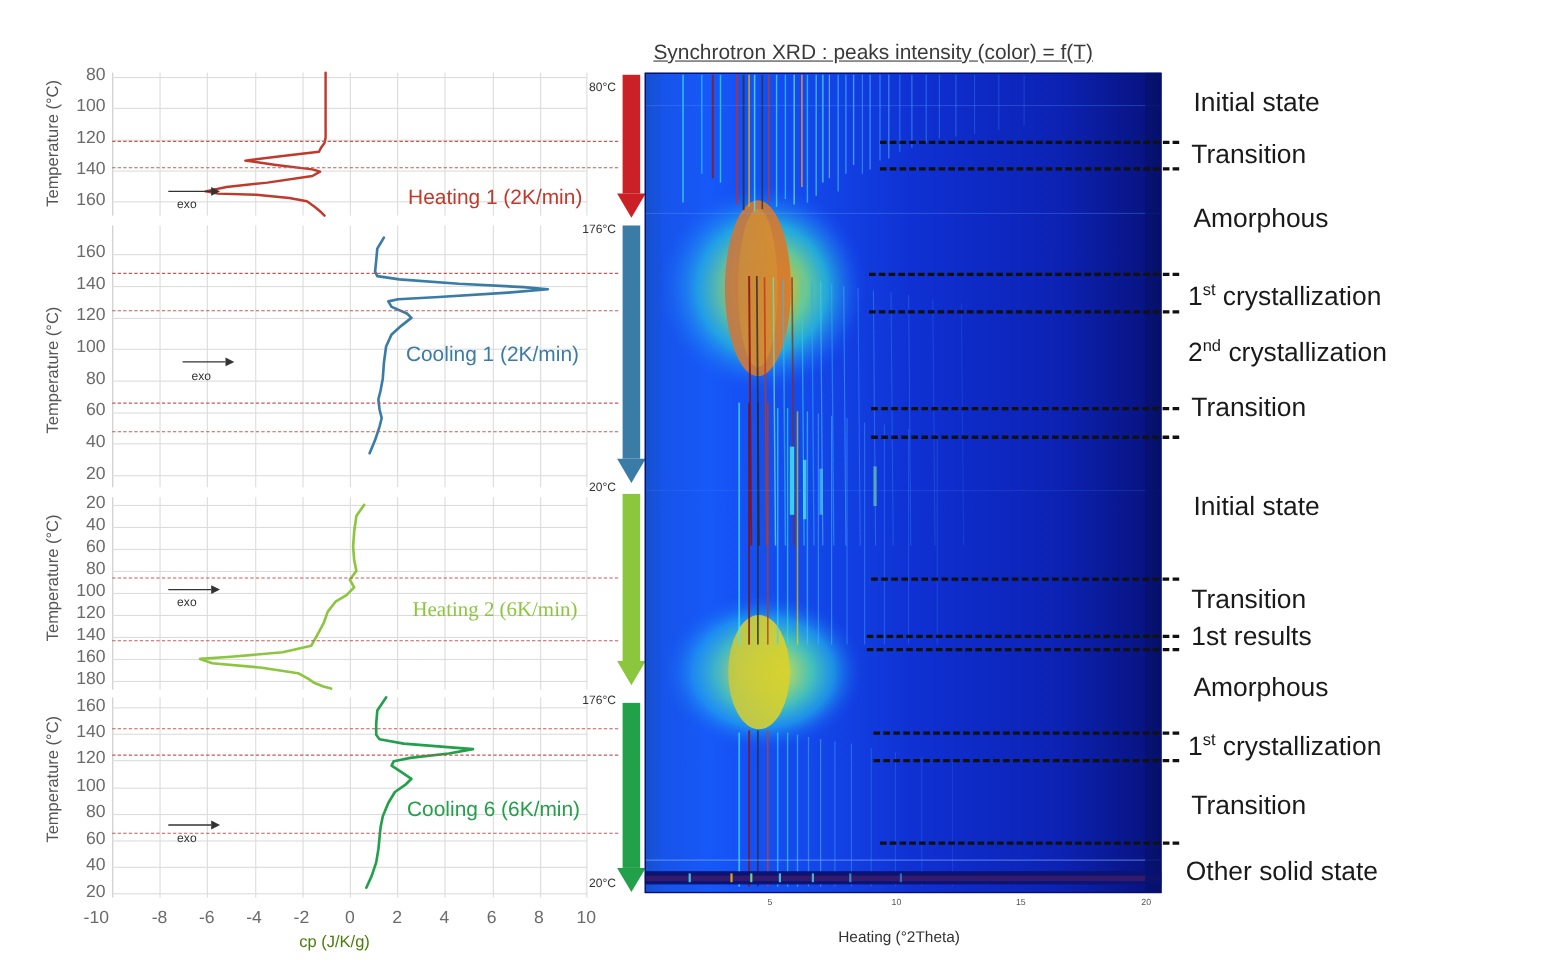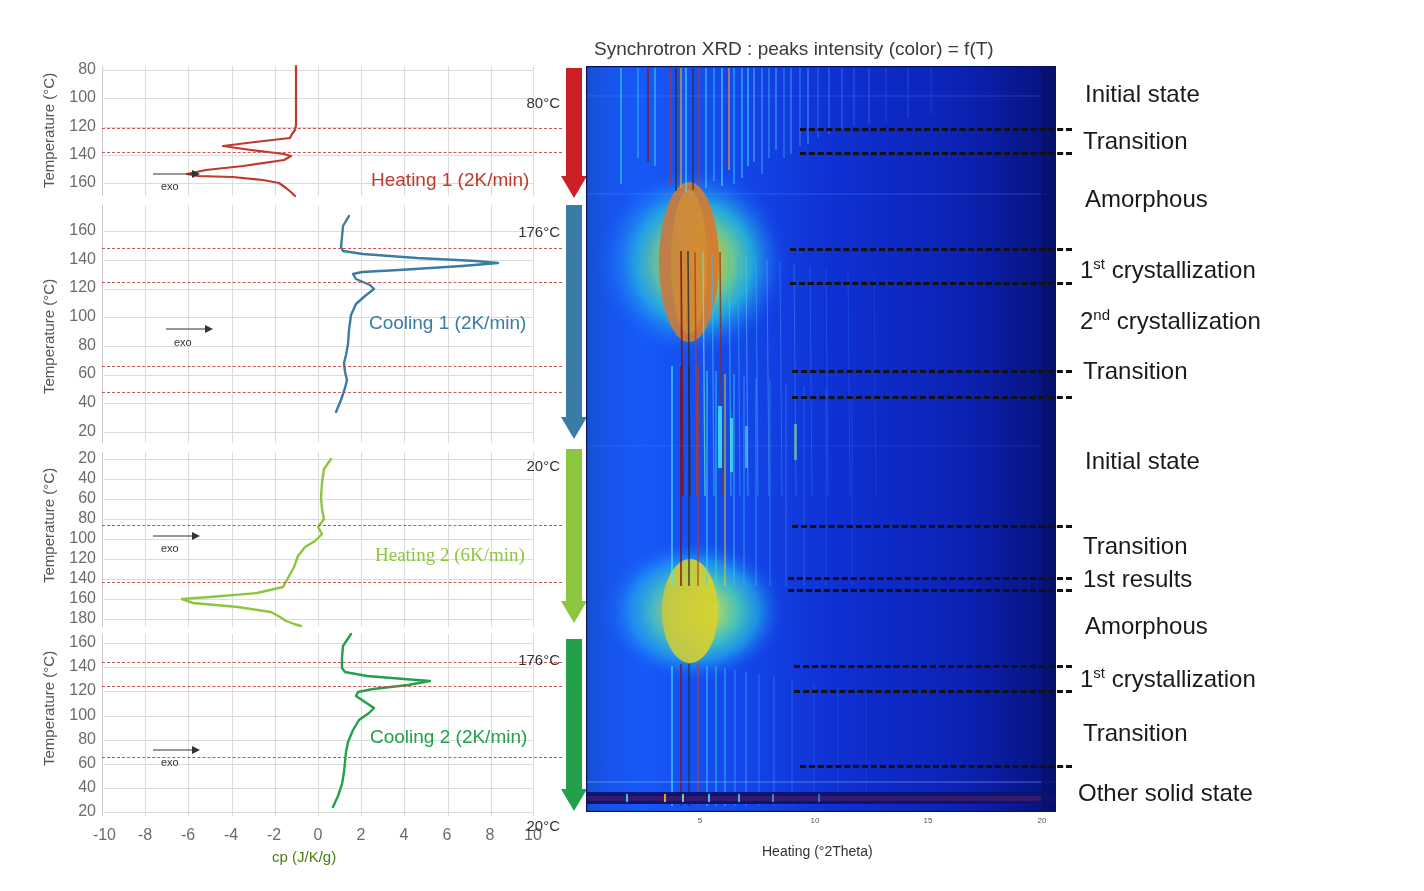--- a/index.html
+++ b/index.html
@@ -14,33 +14,33 @@
   .gridh{position:absolute;left:0;right:0;height:1px;background:#dcdcdc;}
   .pleft{position:absolute;top:0;bottom:0;left:0;width:1px;background:#c9c9c9;}
   .dscsvg{position:absolute;left:0;top:0;overflow:visible;}
   .rline{position:absolute;height:0;border-top:1.6px dashed #c0504d;opacity:.95;}
   .curvelbl{position:absolute;font-size:19px;white-space:nowrap;font-weight:400;}
   .exo{position:absolute;}
   .exotxt{position:absolute;font-size:11px;color:#333;}
   .arrowcol{position:absolute;}
   .arrow-body{position:absolute;left:0;width:16px;}
   .arrow-head{position:absolute;left:-5px;width:0;height:0;border-left:13px solid transparent;border-right:13px solid transparent;}
-  .tlbl{position:absolute;font-size:15px;color:#333;white-space:nowrap;text-align:right;margin-top:20px;}
+  .tlbl{position:absolute;font-size:11px;color:#333;white-space:nowrap;text-align:right;}
   .heat{position:absolute;overflow:hidden;}
   .dash{position:absolute;height:0;border-top:3px dashed #111;}
   .slbl{position:absolute;font-size:24px;color:#1a1a1a;white-space:nowrap;}
   .slbl sup{font-size:15px;vertical-align:super;}
   .xrdtick{position:absolute;font-size:8px;color:#555;white-space:nowrap;transform:translateX(-50%);}
 </style>
 </head>
 <body>
 
 <div class="fig">
 
-  <div class="ttl" style="left:594px;top:38px;">Synchrotron XRD : peaks intensity (color) = f(T)</div>
+  <div class="ttl" style="left:594px;top:38px;text-decoration:underline;">Synchrotron XRD : peaks intensity (color) = f(T)</div>
 
   <div class="yaxtitle" style="left:40px;top:188px;">Temperature (°C)</div>
   <div class="tick" style="left:50px;top:60px;width:46px;">80</div>
   <div class="tick" style="left:50px;top:88px;width:46px;">100</div>
   <div class="tick" style="left:50px;top:117px;width:46px;">120</div>
   <div class="tick" style="left:50px;top:145px;width:46px;">140</div>
   <div class="tick" style="left:50px;top:173px;width:46px;">160</div>
 
   <div class="panel" style="left:102px;top:66px;width:432px;height:130px;">
     <div class="pleft"></div>
@@ -197,23 +197,23 @@
     </svg>
   </div>
   <div class="rline" style="left:102px;top:662px;width:460px;"></div>
   <div class="rline" style="left:102px;top:686px;width:460px;"></div>
   <div class="rline" style="left:102px;top:757px;width:460px;"></div>
   <svg class="exo" style="left:152px;top:744px;" width="48" height="12">
     <line x1="1" y1="6" x2="40" y2="6" stroke="#333" stroke-width="1.2"></line>
       <polygon points="40,2 48,6 40,10" fill="#333"></polygon>
   </svg>
   <div class="exotxt" style="left:161px;top:756px;">exo</div>
-  <div class="curvelbl" style="left:370px;top:726px;color:#22a04a;">Cooling 2 (2K/min)</div>
-
-  <div class="tick" style="left:76px;top:826px;width:40px;text-align:right;">-10</div>
+  <div class="curvelbl" style="left:370px;top:726px;color:#22a04a;">Cooling 6 (6K/min)</div>
+
+  <div class="tick" style="left:76px;top:826px;width:40px;text-align:left;">-10</div>
   <div class="tick" style="left:125px;top:826px;width:40px;text-align:center;">-8</div>
   <div class="tick" style="left:168px;top:826px;width:40px;text-align:center;">-6</div>
   <div class="tick" style="left:211px;top:826px;width:40px;text-align:center;">-4</div>
   <div class="tick" style="left:254px;top:826px;width:40px;text-align:center;">-2</div>
   <div class="tick" style="left:298px;top:826px;width:40px;text-align:center;">0</div>
   <div class="tick" style="left:341px;top:826px;width:40px;text-align:center;">2</div>
   <div class="tick" style="left:384px;top:826px;width:40px;text-align:center;">4</div>
   <div class="tick" style="left:427px;top:826px;width:40px;text-align:center;">6</div>
   <div class="tick" style="left:470px;top:826px;width:40px;text-align:center;">8</div>
   <div class="tick" style="left:513px;top:826px;width:40px;text-align:center;">10</div>

